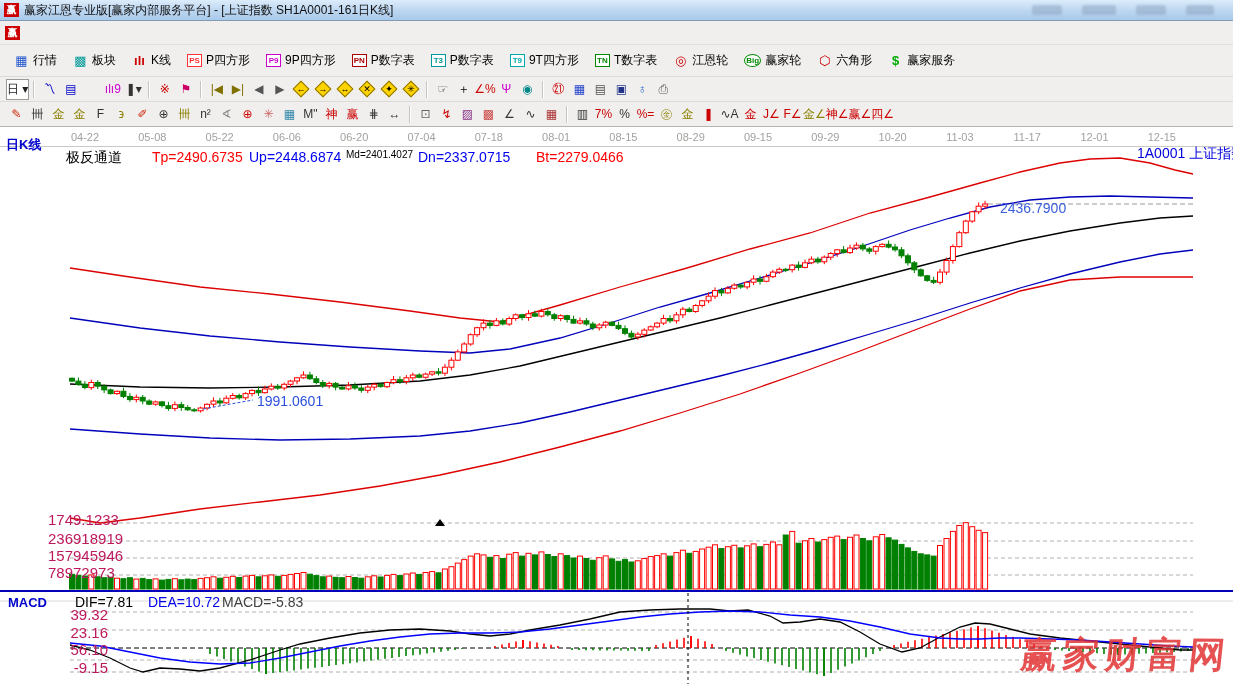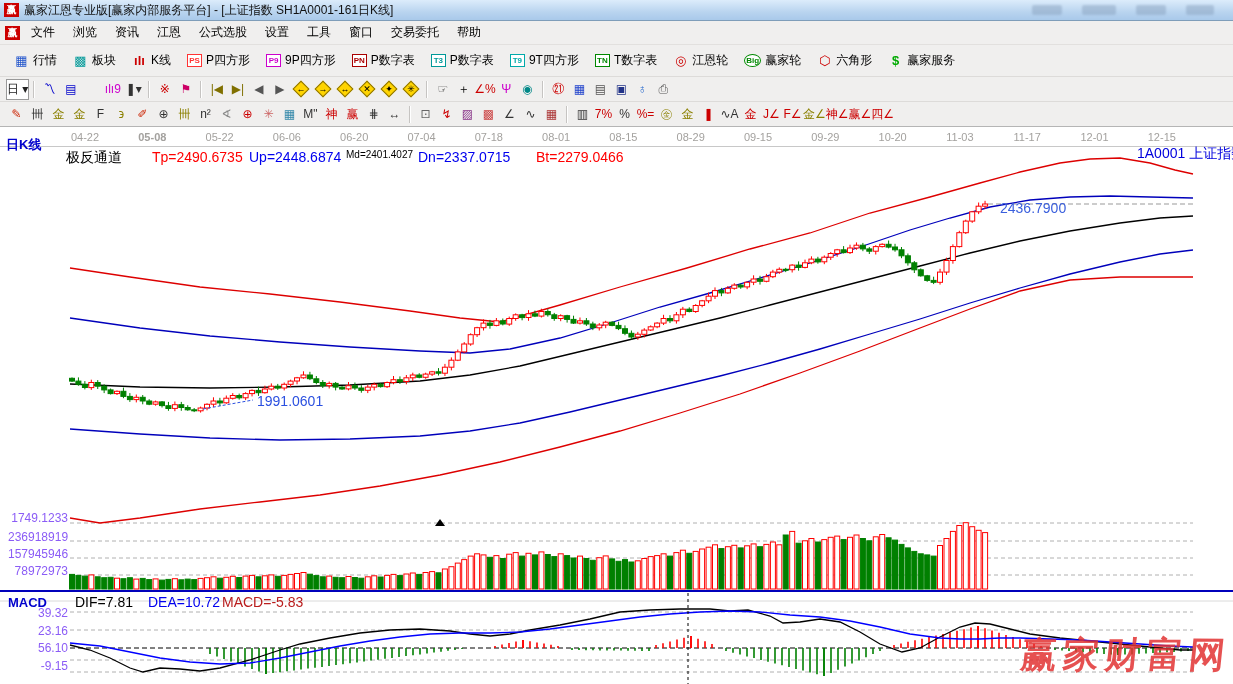--- a/index.html
+++ b/index.html
@@ -33,54 +33,42 @@
   .diamond{width:10px;height:10px;background:#ffd400;border:1px solid #8a7000;transform:rotate(45deg);
     display:inline-block;position:relative;margin:2px 5px;cursor:pointer;}
   .diamond span{position:absolute;left:-3px;top:-2px;width:16px;height:14px;transform:rotate(-45deg);
     font-size:9px;line-height:14px;text-align:center;color:#000;font-weight:bold;}
   
   #chart{position:absolute;left:0;top:127px;width:1233px;height:557px;background:#fff;}
   #chart svg{position:absolute;left:0;top:0;}
   .datelab{position:absolute;top:4px;font-size:11px;color:#a3a19e;transform:translateX(-50%);white-space:nowrap;}
   .daterule{position:absolute;left:0;top:19px;width:1233px;border-top:1px solid #c8c8c8;}
   .lab{position:absolute;white-space:nowrap;}
-  .blue{color:#0000cc;} .red{color:#ff0000;} .mag{color:#b91c1c;} .blk{color:#000;}
+  .blue{color:#0000cc;} .red{color:#ff0000;} .mag{color:#404040;} .blk{color:#000;}
   .pricelab{color:#3a5fdd;font-size:14px;}
-  .axislab{font-size:12px;color:#8b5cf6;width:60px;text-align:right;}
+  .axislab{font-size:15px;color:#be185d;width:60px;text-align:right;margin-left:40px;}
   .watermark{position:absolute;right:2px;bottom:4px;font-size:36px;font-weight:bold;color:#e23333;
     letter-spacing:6px;transform:skewX(-6deg);opacity:.85;font-family:"DejaVu Serif","Liberation Serif",serif;}
 </style>
 </head>
 <body>
 
 <div id="app">
 
   <div class="titlebar">
     <span class="logo">赢</span>
     <span class="title-text">赢家江恩专业版[赢家内部服务平台] - [上证指数  SH1A0001-161日K线]</span>
     <span class="blur-pill" style="left:1032px;width:30px;"></span>
     <span class="blur-pill" style="left:1082px;width:34px;"></span>
     <span class="blur-pill" style="left:1136px;width:30px;"></span>
     <span class="blur-pill" style="left:1186px;width:28px;"></span>
   </div>
 
   <div class="menubar">
     <span class="logo">赢</span>
-    <div id="menu-items" style="display:flex;">
-        <span class="menu-item">文件</span>
-        <span class="menu-item">浏览</span>
-        <span class="menu-item">资讯</span>
-        <span class="menu-item">江恩</span>
-        <span class="menu-item">公式选股</span>
-        <span class="menu-item">设置</span>
-        <span class="menu-item">工具</span>
-        <span class="menu-item">窗口</span>
-        <span class="menu-item">交易委托</span>
-        <span class="menu-item">帮助</span>
-      </div>
   </div>
 
   <div id="tb1" class="tb">
       <span class="tb1-item">
         <span class="badge nob" style="color: rgb(34, 85, 204); border-color: rgb(34, 85, 204);">▦</span>
         <span>行情</span>
       </span>
       <span class="tb1-item">
         <span class="badge nob" style="color: rgb(0, 153, 153); border-color: rgb(0, 153, 153);">▩</span>
         <span>板块</span>
@@ -823,21 +811,21 @@
           <line x1="1181" y1="648" x2="1181" y2="651.5" stroke="#008000" stroke-width="1.6"></line>
           <line x1="1188" y1="648" x2="1188" y2="651.1" stroke="#008000" stroke-width="1.6"></line>
         </g>
         <polyline points="70,645 90,650 110,658 130,668 143,672 160,668 180,669 200,671 220,668 250,660 280,650 300,644 330,638 360,633 390,630 420,629 450,631 470,634 490,636 510,634 530,630 560,625 590,619 620,612 650,610 680,609 710,609 730,611 748,610 770,616 783,623 800,622 820,619 840,622 860,632 880,644 902,652 920,648 940,637 960,627 975,623 990,624 1010,629 1030,634 1060,638 1090,641 1120,644 1150,647 1180,650 1193,650" fill="none" stroke="#000000" stroke-width="1.3"></polyline>
         <polyline points="70,643 100,646 130,652 160,658 190,662 220,664 250,663 280,658 310,652 340,646 370,641 400,637 430,634 460,633 490,633 520,632 550,629 580,625 610,621 640,617 670,614 700,612 730,611 760,612 790,615 820,617 850,621 880,627 910,634 940,638 960,639 980,639 1000,638 1020,638 1050,639 1080,640 1110,642 1140,644 1170,646 1193,647" fill="none" stroke="#0000ff" stroke-width="1.3"></polyline>
         <line x1="688" y1="593" x2="688" y2="684" stroke="#000" stroke-dasharray="3 3"></line>
       </svg>
 
     <div id="date-row">
         <span class="datelab" style="left: 85px;">04-22</span>
-        <span class="datelab" style="left: 152.3px; font-weight: bold;">05-08</span>
+        <span class="datelab" style="left: 152.3px;">05-08</span>
         <span class="datelab" style="left: 219.6px;">05-22</span>
         <span class="datelab" style="left: 286.9px;">06-06</span>
         <span class="datelab" style="left: 354.2px;">06-20</span>
         <span class="datelab" style="left: 421.5px;">07-04</span>
         <span class="datelab" style="left: 488.8px;">07-18</span>
         <span class="datelab" style="left: 556.1px;">08-01</span>
         <span class="datelab" style="left: 623.4px;">08-15</span>
         <span class="datelab" style="left: 690.7px;">08-29</span>
         <span class="datelab" style="left: 758px;">09-15</span>
         <span class="datelab" style="left: 825.3px;">09-29</span>

